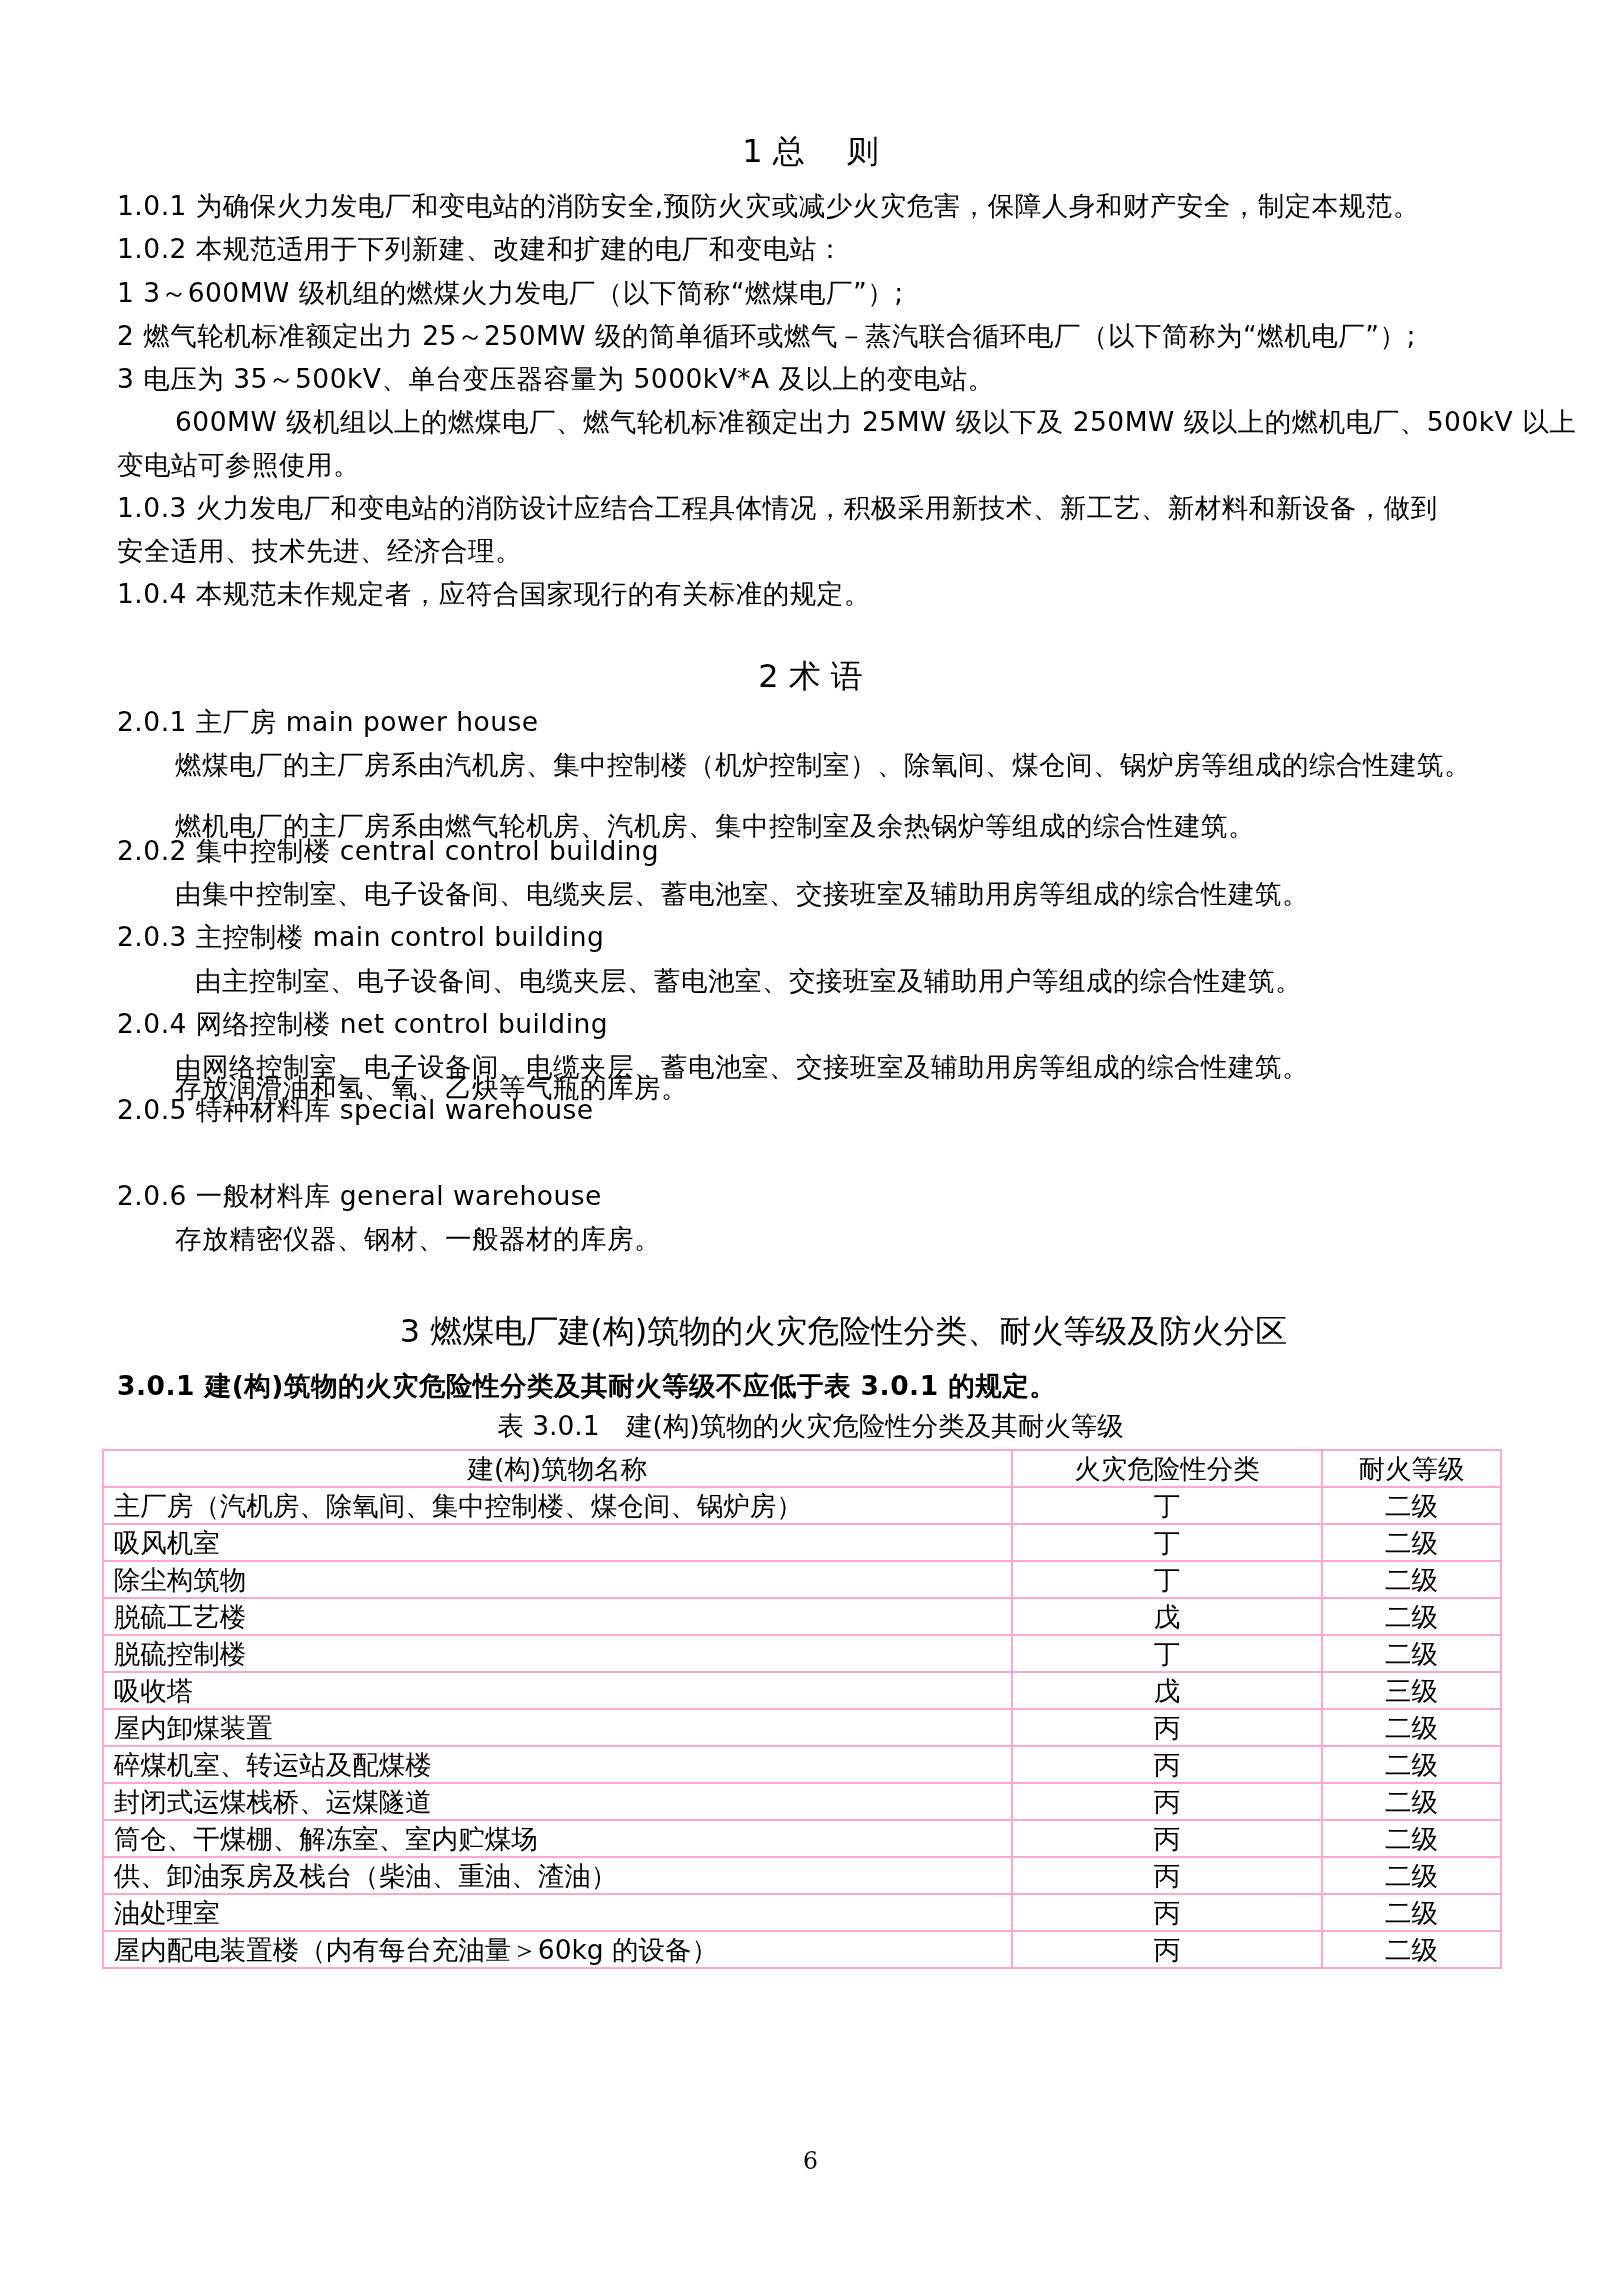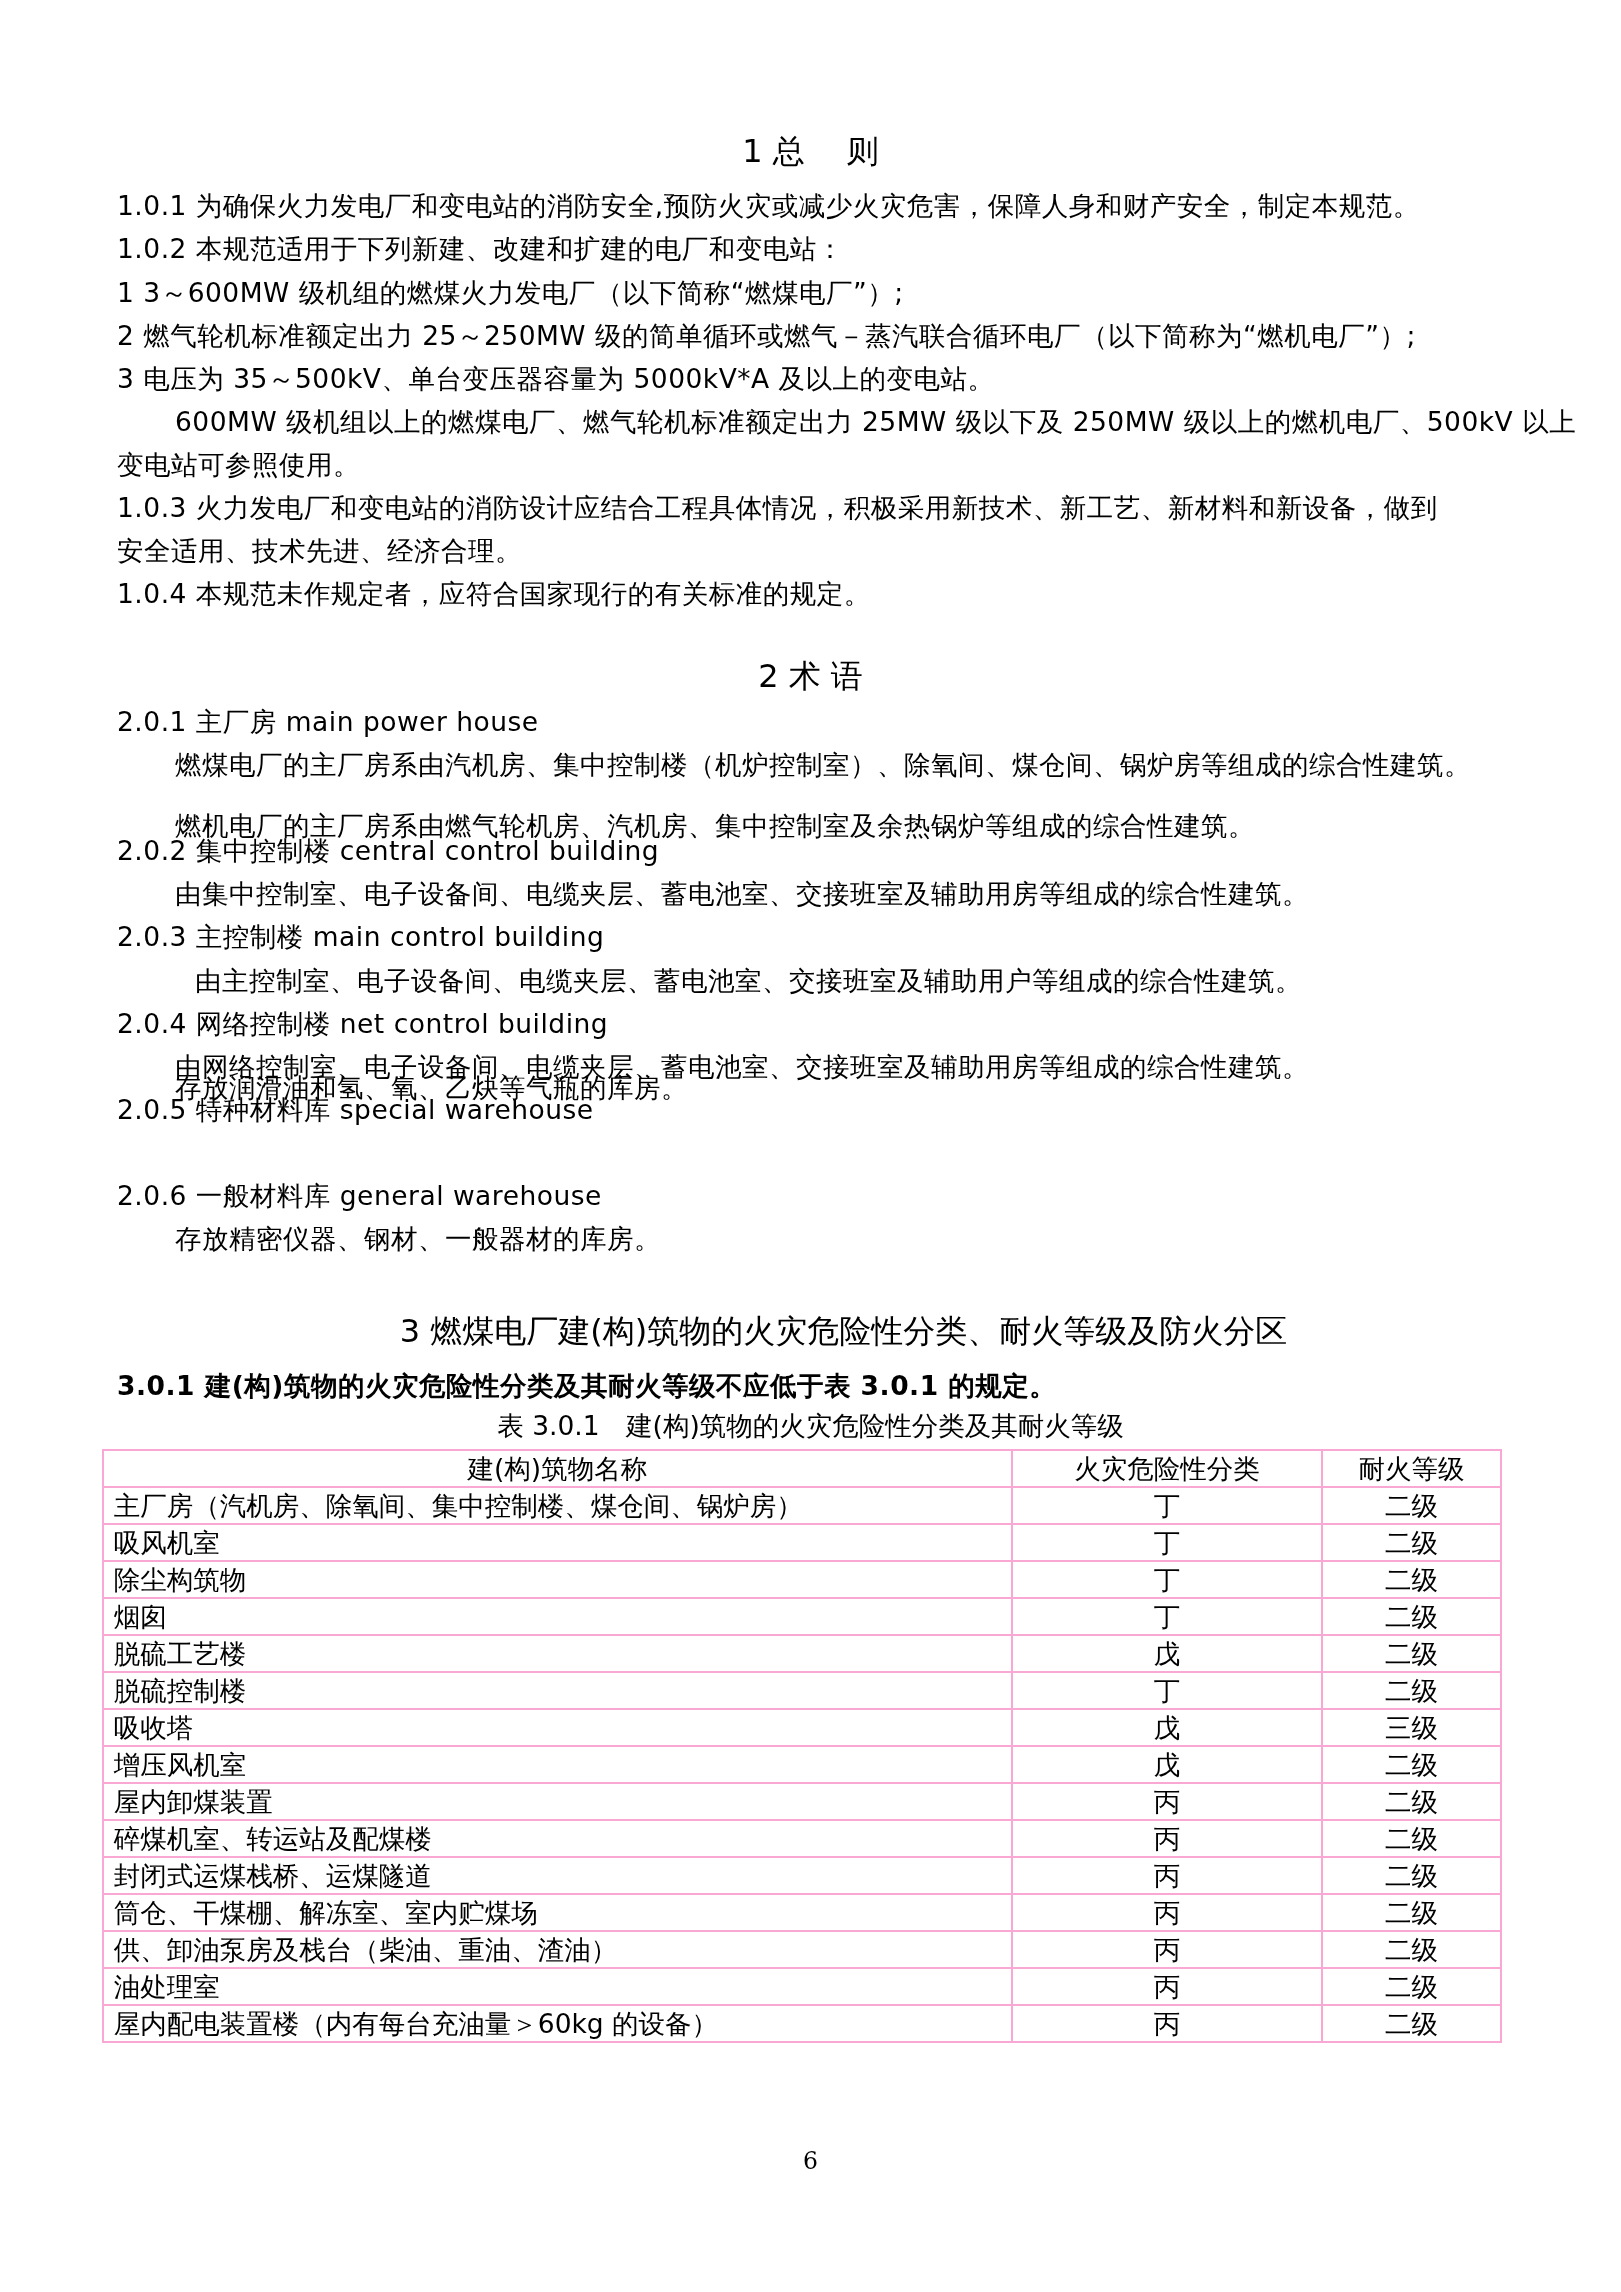--- a/index.html
+++ b/index.html
@@ -73,43 +73,33 @@
         <td>吸风机室</td>
         <td class="c">丁</td>
         <td class="c">二级</td>
       </tr>
       <tr>
         <td>除尘构筑物</td>
         <td class="c">丁</td>
         <td class="c">二级</td>
       </tr>
       <tr>
-        <td>烟囱</td>
-        <td class="c">丁</td>
-        <td class="c">二级</td>
-      </tr>
-      <tr>
         <td>脱硫工艺楼</td>
         <td class="c">戊</td>
         <td class="c">二级</td>
       </tr>
       <tr>
         <td>脱硫控制楼</td>
         <td class="c">丁</td>
         <td class="c">二级</td>
       </tr>
       <tr>
         <td>吸收塔</td>
         <td class="c">戊</td>
         <td class="c">三级</td>
-      </tr>
-      <tr>
-        <td>增压风机室</td>
-        <td class="c">戊</td>
-        <td class="c">二级</td>
       </tr>
       <tr>
         <td>屋内卸煤装置</td>
         <td class="c">丙</td>
         <td class="c">二级</td>
       </tr>
       <tr>
         <td>碎煤机室、转运站及配煤楼</td>
         <td class="c">丙</td>
         <td class="c">二级</td>

